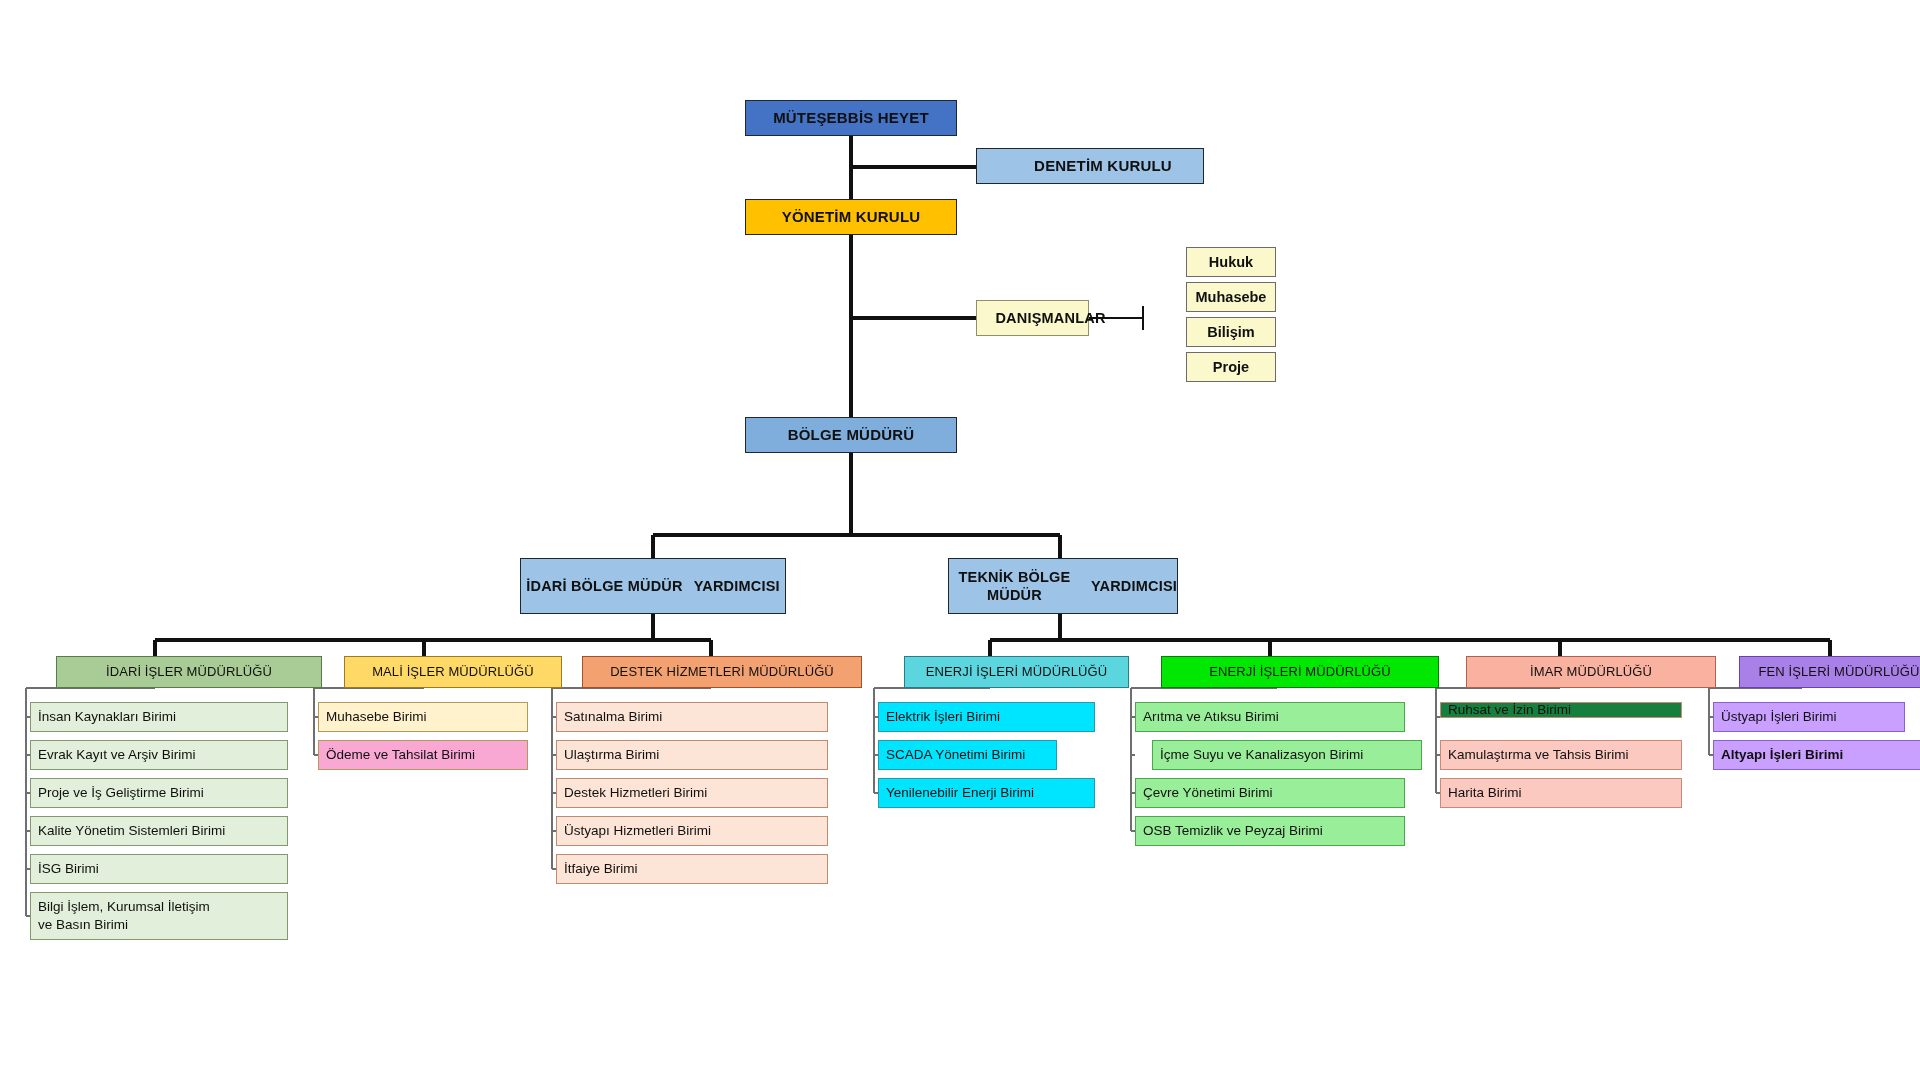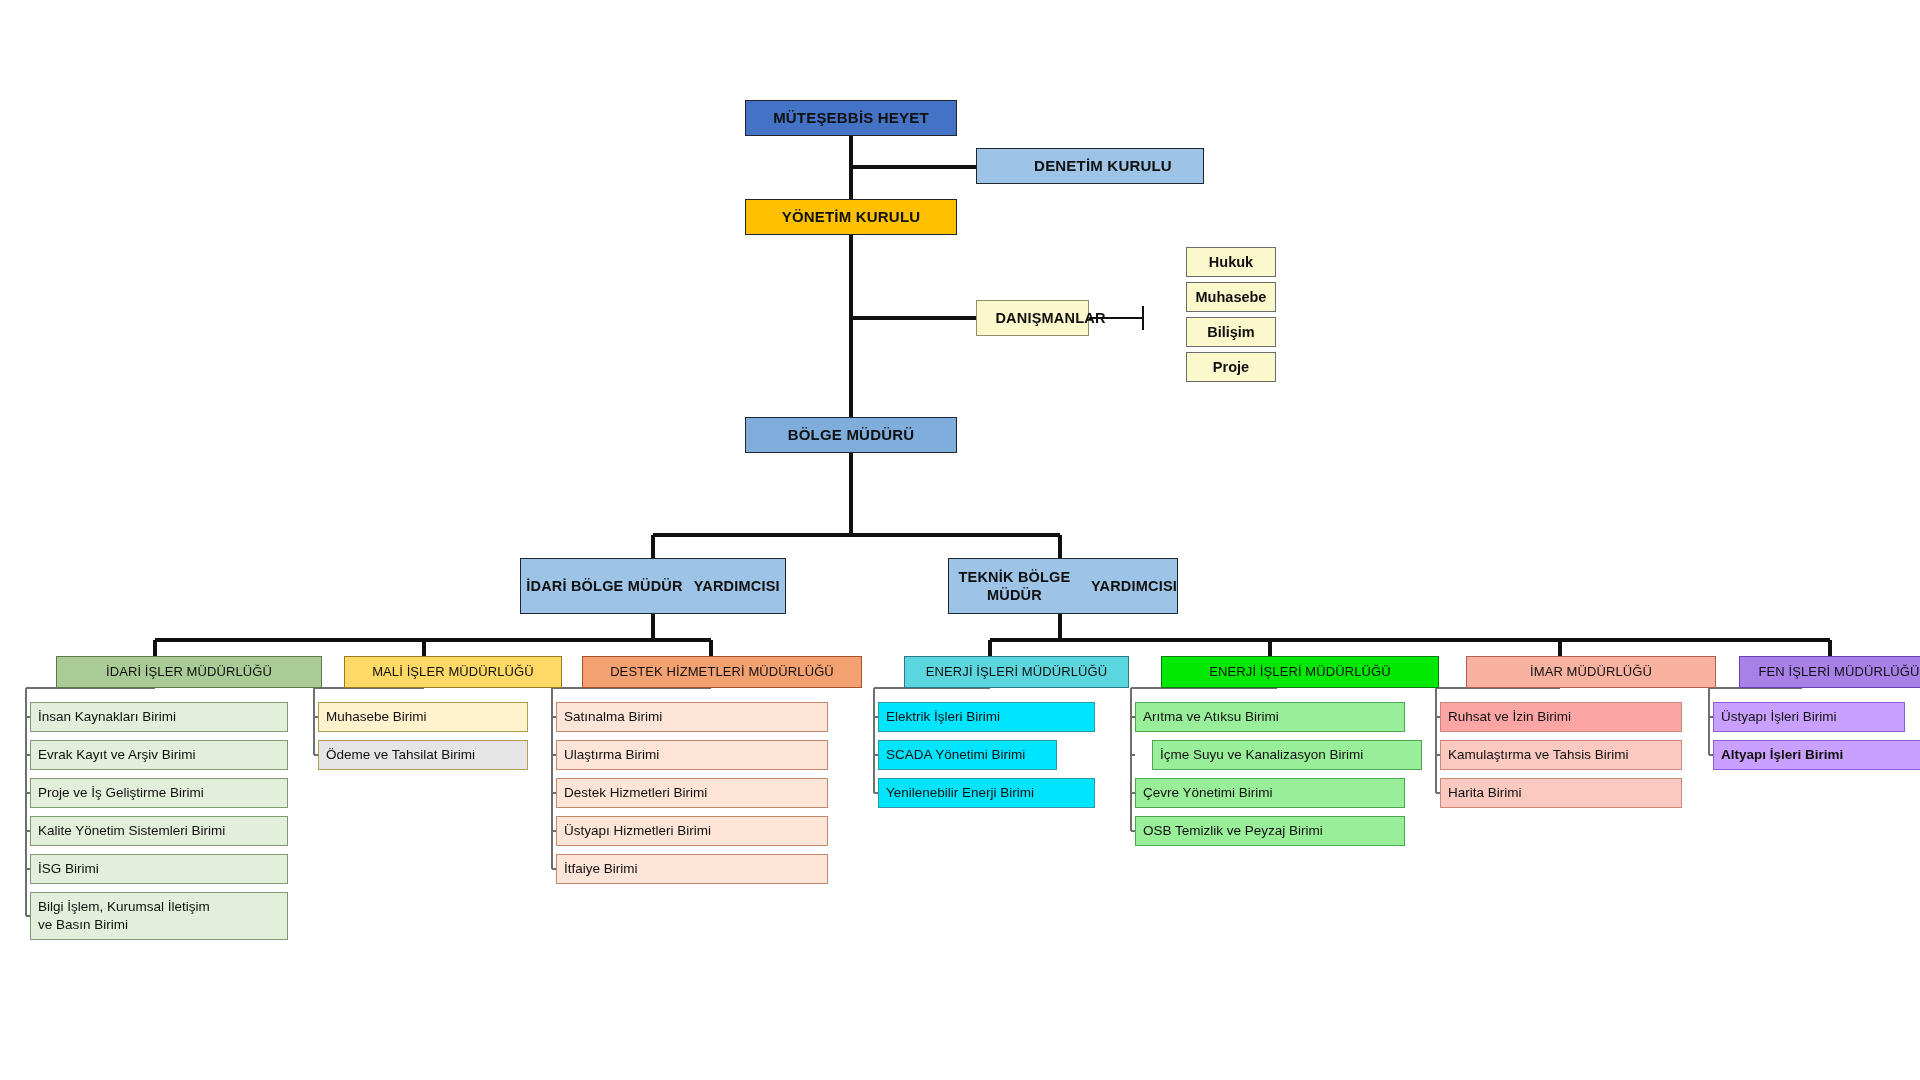--- a/index.html
+++ b/index.html
@@ -247,21 +247,21 @@
       <div class="node unit two-line" style="left: 30px; top: 892px; width: 258px; height: 48px; background: rgb(226, 239, 218); border-color: rgb(127, 154, 112);">
         <span>Bilgi İşlem, Kurumsal İletişim</span>
         <span>ve Basın Birimi</span>
       </div>
       <div class="node dept-head" style="left: 310px; top: 656px; width: 218px; height: 32px; background: rgb(255, 217, 102); border-color: rgb(156, 124, 32);">
         <span>MALİ İŞLER MÜDÜRLÜĞÜ</span>
       </div>
       <div class="node unit" style="left: 318px; top: 702px; width: 210px; height: 30px; background: rgb(255, 242, 204); border-color: rgb(179, 154, 85);">
         <span>Muhasebe Birimi</span>
       </div>
-      <div class="node unit" style="left: 318px; top: 740px; width: 210px; height: 30px; background: #e5e5e5; border-color: rgb(179, 154, 85);">
+      <div class="node unit" style="left: 318px; top: 740px; width: 210px; height: 30px; background: #f9a8d4; border-color: rgb(179, 154, 85);">
         <span>Ödeme ve Tahsilat Birimi</span>
       </div>
       <div class="node dept-head" style="left: 548px; top: 656px; width: 280px; height: 32px; background: rgb(244, 161, 114); border-color: rgb(163, 81, 42);">
         <span>DESTEK HİZMETLERİ MÜDÜRLÜĞÜ</span>
       </div>
       <div class="node unit" style="left: 556px; top: 702px; width: 272px; height: 30px; background: rgb(252, 228, 214); border-color: rgb(192, 138, 110);">
         <span>Satınalma Birimi</span>
       </div>
       <div class="node unit" style="left: 556px; top: 740px; width: 272px; height: 30px; background: rgb(252, 228, 214); border-color: rgb(192, 138, 110);">
         <span>Ulaştırma Birimi</span>
@@ -298,21 +298,21 @@
       </div>
       <div class="node unit" style="left: 1135px; top: 778px; width: 270px; height: 30px; background: rgb(153, 238, 153); border-color: rgb(74, 168, 74);">
         <span>Çevre Yönetimi Birimi</span>
       </div>
       <div class="node unit" style="left: 1135px; top: 816px; width: 270px; height: 30px; background: rgb(153, 238, 153); border-color: rgb(74, 168, 74);">
         <span>OSB Temizlik ve Peyzaj Birimi</span>
       </div>
       <div class="node dept-head" style="left: 1432px; top: 656px; width: 250px; height: 32px; background: rgb(249, 178, 160); border-color: rgb(176, 96, 78);">
         <span>İMAR MÜDÜRLÜĞÜ</span>
       </div>
-      <div class="node unit" style="left: 1440px; top: 702px; width: 242px; height: 30px; background: #fca5a5; border-color: rgb(201, 136, 120);">
+      <div class="node unit" style="left: 1440px; top: 702px; width: 242px; height: 16px; background: #15803d; border-color: rgb(201, 136, 120);">
         <span>Ruhsat ve İzin Birimi</span>
       </div>
       <div class="node unit" style="left: 1440px; top: 740px; width: 242px; height: 30px; background: rgb(251, 201, 192); border-color: rgb(201, 136, 120);">
         <span>Kamulaştırma ve Tahsis Birimi</span>
       </div>
       <div class="node unit" style="left: 1440px; top: 778px; width: 242px; height: 30px; background: rgb(251, 201, 192); border-color: rgb(201, 136, 120);">
         <span>Harita Birimi</span>
       </div>
       <div class="node dept-head" style="left: 1705px; top: 656px; width: 200px; height: 32px; background: rgb(169, 127, 232); border-color: rgb(107, 63, 176);">
         <span>FEN İŞLERİ MÜDÜRLÜĞÜ</span>

